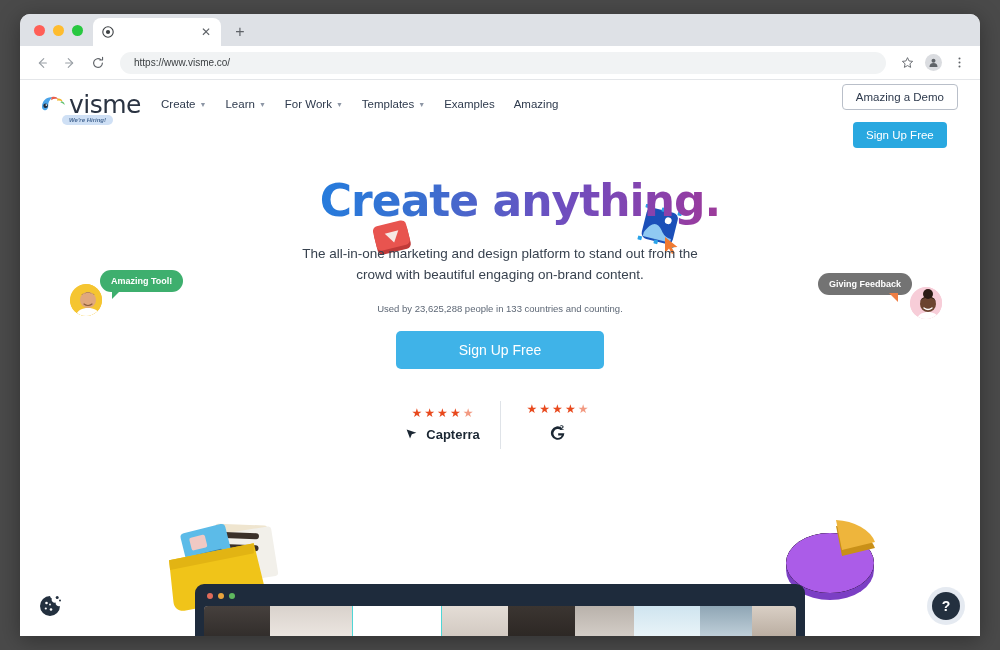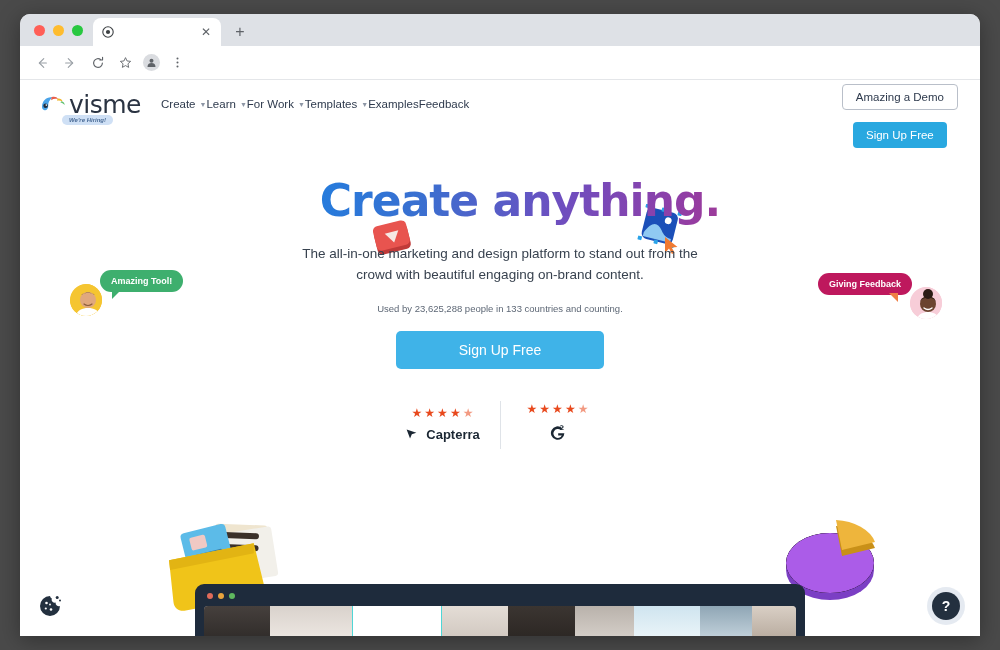--- a/index.html
+++ b/index.html
@@ -150,21 +150,21 @@
     background: #cfe0f5;
     color: #4a6b96;
     font-size: 6px;
     font-style: italic;
     font-weight: bold;
     padding: 2px 7px;
     border-radius: 8px;
     white-space: nowrap;
   }
 
-  .main-nav { display: flex; align-items: center; }
+  .main-nav { display: flex; align-items: center; gap: 19px; }
   .nav-item {
     display: flex; align-items: center; gap: 4px;
     font-size: 11.5px; color: #2e3a4d;
     white-space: nowrap;
   }
   .caret { font-size: 7px; color: #8d96a5; line-height: 1; }
 
   .header-right { margin-left: auto; display: flex; align-items: center; gap: 12px; flex-direction: column; }
   .login-link { font-size: 11.5px; color: #2e3a4d; }
   .btn-outline {
@@ -263,21 +263,21 @@
   .bubble {
     position: relative;
     color: #fff;
     font-size: 9px;
     font-weight: bold;
     padding: 6px 11px;
     border-radius: 13px;
     white-space: nowrap;
   }
   .bubble.green { background: #3eaf6e; }
-  .bubble.orange { background: #be185d; }
+  .bubble.orange { background: #737373; }
   .bubble.green::after {
     content: ""; position: absolute;
     left: 12px; bottom: -7px;
     border-left: 9px solid #3eaf6e;
     border-bottom: 9px solid transparent;
   }
   .bubble.orange::after {
     content: ""; position: absolute;
     right: 14px; bottom: -7px;
     border-right: 9px solid #ef7e44;
@@ -375,20 +375,23 @@
         <line x1="3" y1="8" x2="11" y2="8" stroke="currentColor" stroke-width="1.3" stroke-linecap="round"></line>
       </svg>
     </div>
     <div class="nav-btn enabled">
       <svg width="14" height="14" viewBox="0 0 16 16" aria-hidden="true">
         <path d="M13 8 A5 5 0 1 1 11.2 4.2" fill="none" stroke="currentColor" stroke-width="1.3" stroke-linecap="round"></path>
         <path d="M13.2 1.5 L13.2 4.6 L10.1 4.6" fill="none" stroke="currentColor" stroke-width="1.3" stroke-linecap="round" stroke-linejoin="round"></path>
       </svg>
     </div>
 
+    <div class="omnibox">
+      <span>https://www.visme.co/</span>
+    </div>
 
     <div class="tb-icon">
       <svg width="13" height="13" viewBox="0 0 16 16" aria-hidden="true">
         <path d="M8 2 L9.9 6.1 L14.3 6.6 L11 9.6 L11.9 14 L8 11.8 L4.1 14 L5 9.6 L1.7 6.6 L6.1 6.1 Z" fill="none" stroke="currentColor" stroke-width="1.1" stroke-linejoin="round"></path>
       </svg>
     </div>
     <div class="tb-icon">
       <span class="tb-avatar">
         <svg width="11" height="11" viewBox="0 0 16 16" aria-hidden="true">
           <circle cx="8" cy="5.4" r="2.9" fill="#5f6368"></circle>
@@ -438,21 +441,21 @@
           <span class="caret">▼</span>
         </span>
         <span class="nav-item">
           <span>Templates</span>
           <span class="caret">▼</span>
         </span>
         <span class="nav-item">
           <span>Examples</span>
         </span>
         <span class="nav-item">
-          <span>Feedback</span>
+          <span>Amazing</span>
         </span>
       </nav>
 
       <div class="header-right">
         <span class="login-link">Login</span>
         <button class="btn-outline">Amazing a Demo</button>
         <button class="btn-primary">Sign Up Free</button>
       </div>
     </div>
 

